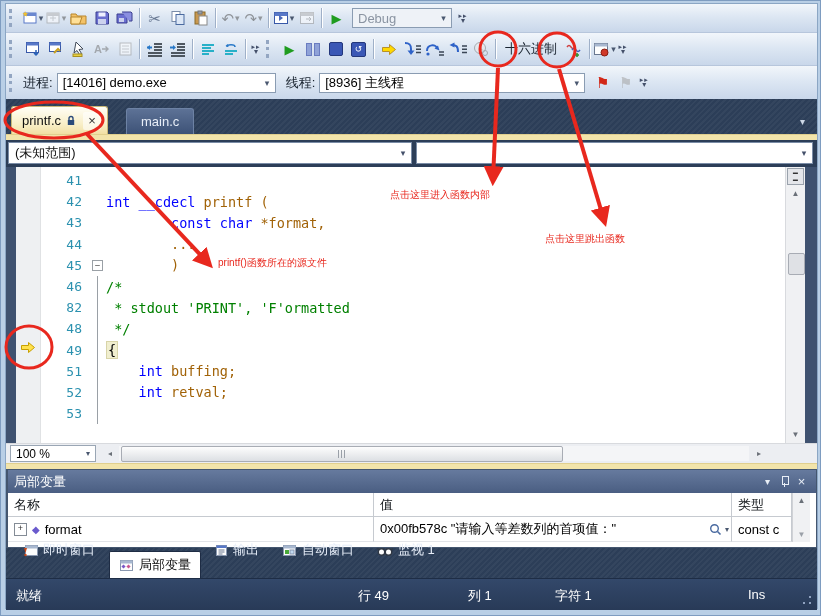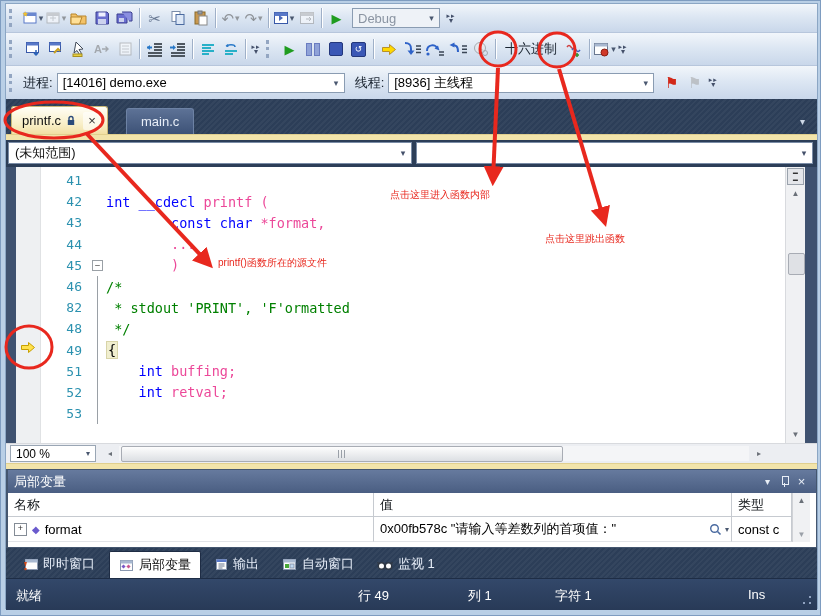--- a/index.html
+++ b/index.html
@@ -22,21 +22,21 @@
   .disab{filter:grayscale(1);opacity:.55;}
   .glyph{font-size:15px;line-height:1;}
   .play{color:#1f9c1f;font-size:13px;}
   .pausebars{display:flex;gap:2px;}
   .pausebars i{width:4px;height:11px;background:#8fa2d8;border:1px solid #6a7cc0;}
   .stopsq{width:12px;height:12px;background:#3a57b5;border:1px solid #23377c;border-radius:2px;}
   .restart{width:13px;height:13px;background:#3a57b5;border:1px solid #23377c;border-radius:2px;color:#fff;font-size:9px;display:flex;align-items:center;justify-content:center;}
   .combo{display:flex;align-items:center;background:#fff;border:1px solid #8a9cb2;height:20px;box-sizing:border-box;}
   .combo .ctext{flex:1;padding:0 5px;white-space:nowrap;overflow:hidden;}
   .combo .carr{width:15px;text-align:center;font-size:9px;color:#4a5870;}
-  .debugcombo{width:88px;margin:0 4px;background:#eef2f7;color:#8a94a2;}
+  .debugcombo{width:100px;margin:0 4px;background:#eef2f7;color:#8a94a2;}
   .hexbtn{padding:0 6px;font-size:13px;color:#1a2430;}
   .lbl{color:#1a2430;margin:0 4px 0 2px;white-space:nowrap;}
   .ovf{display:flex;flex-direction:column;align-items:center;justify-content:center;width:14px;color:#44506a;}
   .ovf b{font-size:7px;letter-spacing:1px;line-height:5px;font-weight:normal;}
   .ovf s{text-decoration:none;font-size:8px;line-height:6px;}
   .flag{font-size:15px;}
 
   
   .tabs{top:95px;height:35px;background:#2c3e58;
         background-image:repeating-linear-gradient(135deg,rgba(255,255,255,.04) 0 2px,transparent 2px 4px);}
@@ -65,21 +65,21 @@
   .indmargin{position:absolute;left:10px;top:0;bottom:0;width:24px;background:#eef0f2;border-right:1px solid #e0e2e4;}
   .navyR{position:absolute;right:0;top:0;bottom:0;width:12px;background:#3f5270;}
   .codehost{position:absolute;left:34px;top:3px;right:31px;font-family:"DejaVu Sans Mono",monospace;font-size:13.5px;}
   .cl{display:flex;height:21.2px;align-items:center;}
   .ln{width:42px;text-align:right;padding-right:8px;color:#2b91af;flex:none;font-size:13px;}
   .outl{width:16px;flex:none;position:relative;height:100%;}
   .outl.line::before{content:"";position:absolute;left:7px;top:0;bottom:0;border-left:1px solid #9aa0a6;}
   .obox{position:absolute;left:2px;top:5px;width:11px;height:11px;border:1px solid #9aa0a6;background:#fff;
         font-size:9px;line-height:9px;text-align:center;color:#555;box-sizing:border-box;}
   .codetxt{white-space:pre;color:#000;}
-  .seg-kw{color:#0000ff;} .seg-cm{color:#008000;} .seg-pl{color:#ec4899;text-align:center;}
+  .seg-kw{color:#0000ff;} .seg-cm{color:#008000;} .seg-pl{color:#a16207;text-align:center;}
   .seg-hl{background:#f0eecf;border:1px solid #d8d4a8;padding:0 1px;}
   .curarrow{position:absolute;left:4px;top:174px;}
   
   .vscroll{position:absolute;right:12px;top:0;bottom:0;width:19px;background:#f0f1f3;border-left:1px solid #d8dade;}
   .vsplit{height:15px;border:1px solid #9aa2ac;background:#e4e6ea;margin:1px;display:flex;flex-direction:column;align-items:center;justify-content:center;font-size:8px;color:#222;line-height:7px;}
   .sbarrow{height:15px;display:flex;align-items:center;justify-content:center;font-size:8px;color:#6a7078;}
   .vthumb{position:absolute;left:2px;width:15px;height:20px;top:86px;background:#dfe1e5;border:1px solid #a8acb4;border-radius:2px;}
   .vdown{position:absolute;bottom:1px;left:0;right:0;}
 
   
@@ -113,21 +113,21 @@
   .expbox{width:11px;height:11px;border:1px solid #848c96;margin:0 5px 0 6px;font-size:9px;line-height:9px;text-align:center;color:#333;flex:none;}
   .diamond{color:#6a5acd;font-size:10px;margin-right:5px;}
   .valcell{display:flex;align-items:center;width:100%;padding:0 2px 0 6px;box-sizing:border-box;}
   .valtext{flex:1;white-space:nowrap;overflow:hidden;}
   .mag{margin:0 2px;}
   .lrow .dd{font-size:8px;}
 
   
   .btabs{top:544px;height:30px;background:#2c3e58;display:flex;align-items:flex-end;padding:0 0 0 8px;box-sizing:border-box;gap:5px;
          background-image:repeating-linear-gradient(135deg,rgba(255,255,255,.04) 0 2px,transparent 2px 4px);}
-  .btab{height:24px;display:flex;align-items:center;gap:5px;padding:0 9px;color:#e6edf8;border-radius:2px 2px 0 0;margin-bottom:2px;}
+  .btab{height:24px;display:flex;align-items:center;gap:5px;padding:0 9px;color:#e6edf8;border-radius:2px 2px 0 0;margin-bottom:16px;}
   .btab.active{background:#fff;color:#101010;border:1px solid #1e2c44;border-bottom:none;margin-bottom:0;height:26px;}
 
   
   .status{top:574px;height:32px;background:linear-gradient(#33486a,#283a57);border-top:1px solid #1e2d45;color:#fff;}
   .scell{position:absolute;top:8px;white-space:nowrap;}
   .s-ready{left:10px;} .s-line{left:352px;} .s-col{left:462px;} .s-char{left:549px;} .s-ins{left:742px;}
   .sgrip{position:absolute;right:4px;bottom:4px;width:12px;height:12px;
      background:radial-gradient(circle at 75% 25%,#8fa2c0 1.3px,transparent 1.5px),
                 radial-gradient(circle at 75% 75%,#8fa2c0 1.3px,transparent 1.5px),
                 radial-gradient(circle at 25% 75%,#8fa2c0 1.3px,transparent 1.5px);}
@@ -381,21 +381,21 @@
         </span>
     <span class="ovf">
           <b>▸▸</b>
           <s>▾</s>
         </span>
   </div>
 
   <div class="band tb t3">
     <span class="grip"></span>
     <span class="lbl">进程:</span>
-    <span class="combo" style="width:288px">
+    <span class="combo" style="width:219px">
       <span class="ctext">[14016] demo.exe</span>
       <span class="carr">▾</span>
         </span>
     <span class="lbl" style="margin-left:10px">线程:</span>
     <span class="combo" style="width:266px">
       <span class="ctext">[8936] 主线程</span>
       <span class="carr">▾</span>
         </span>
     <span class="tbtn" style="margin-left:6px">
           <span class="flag" style="color:#d22818">⚑</span>

